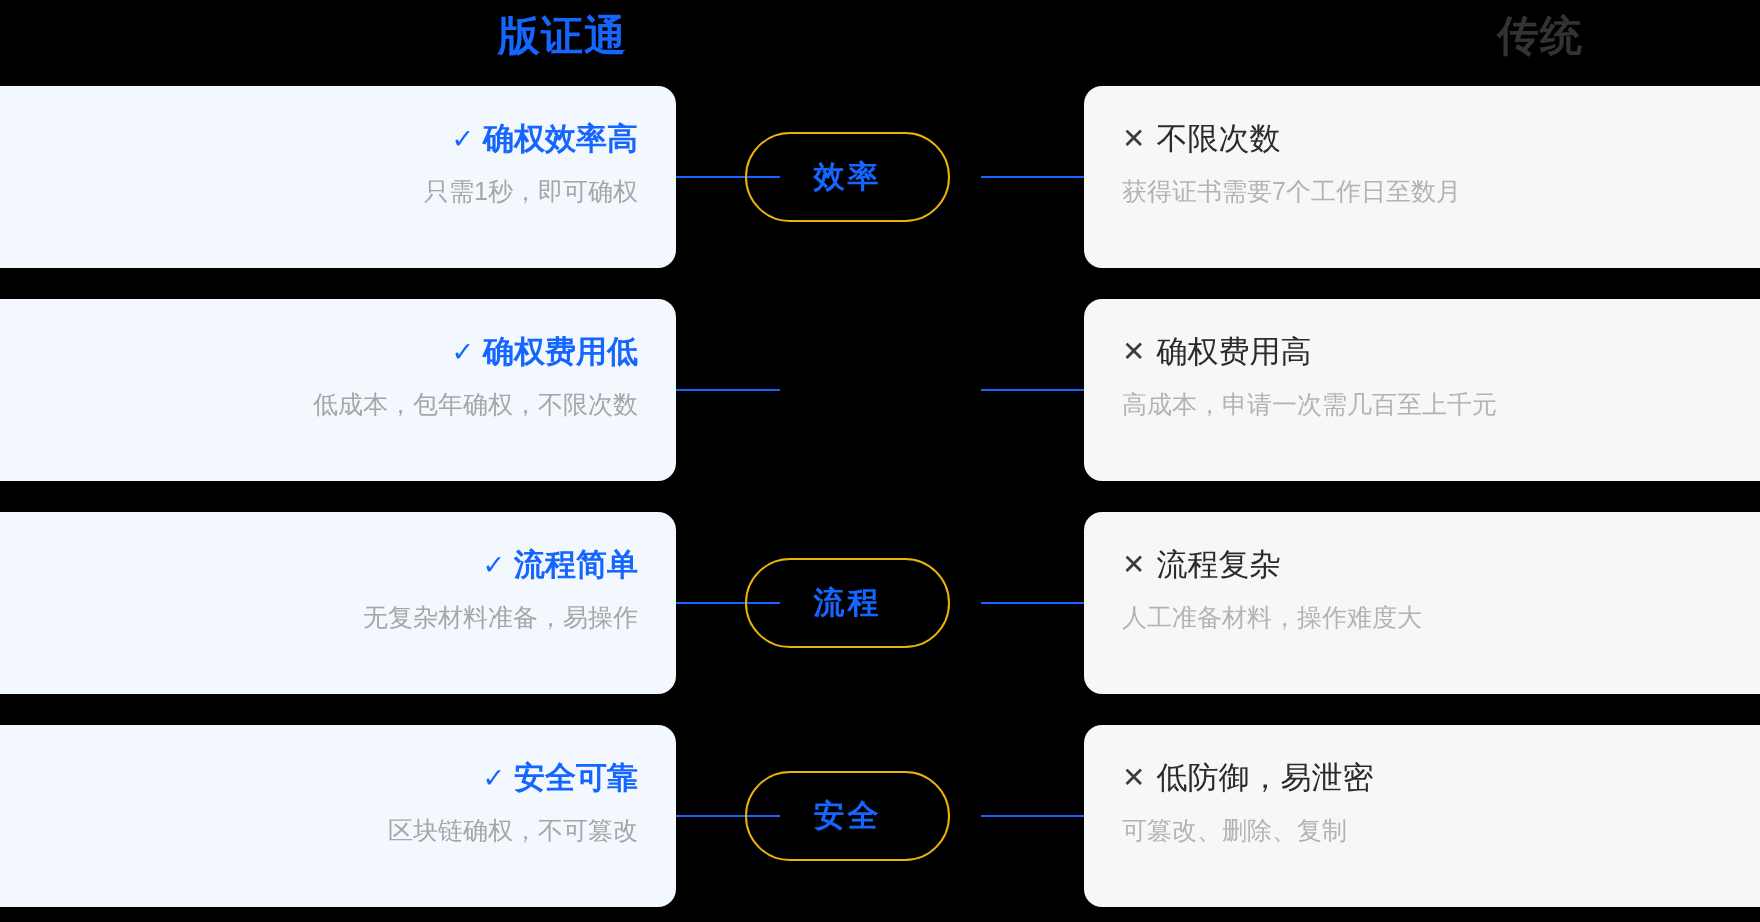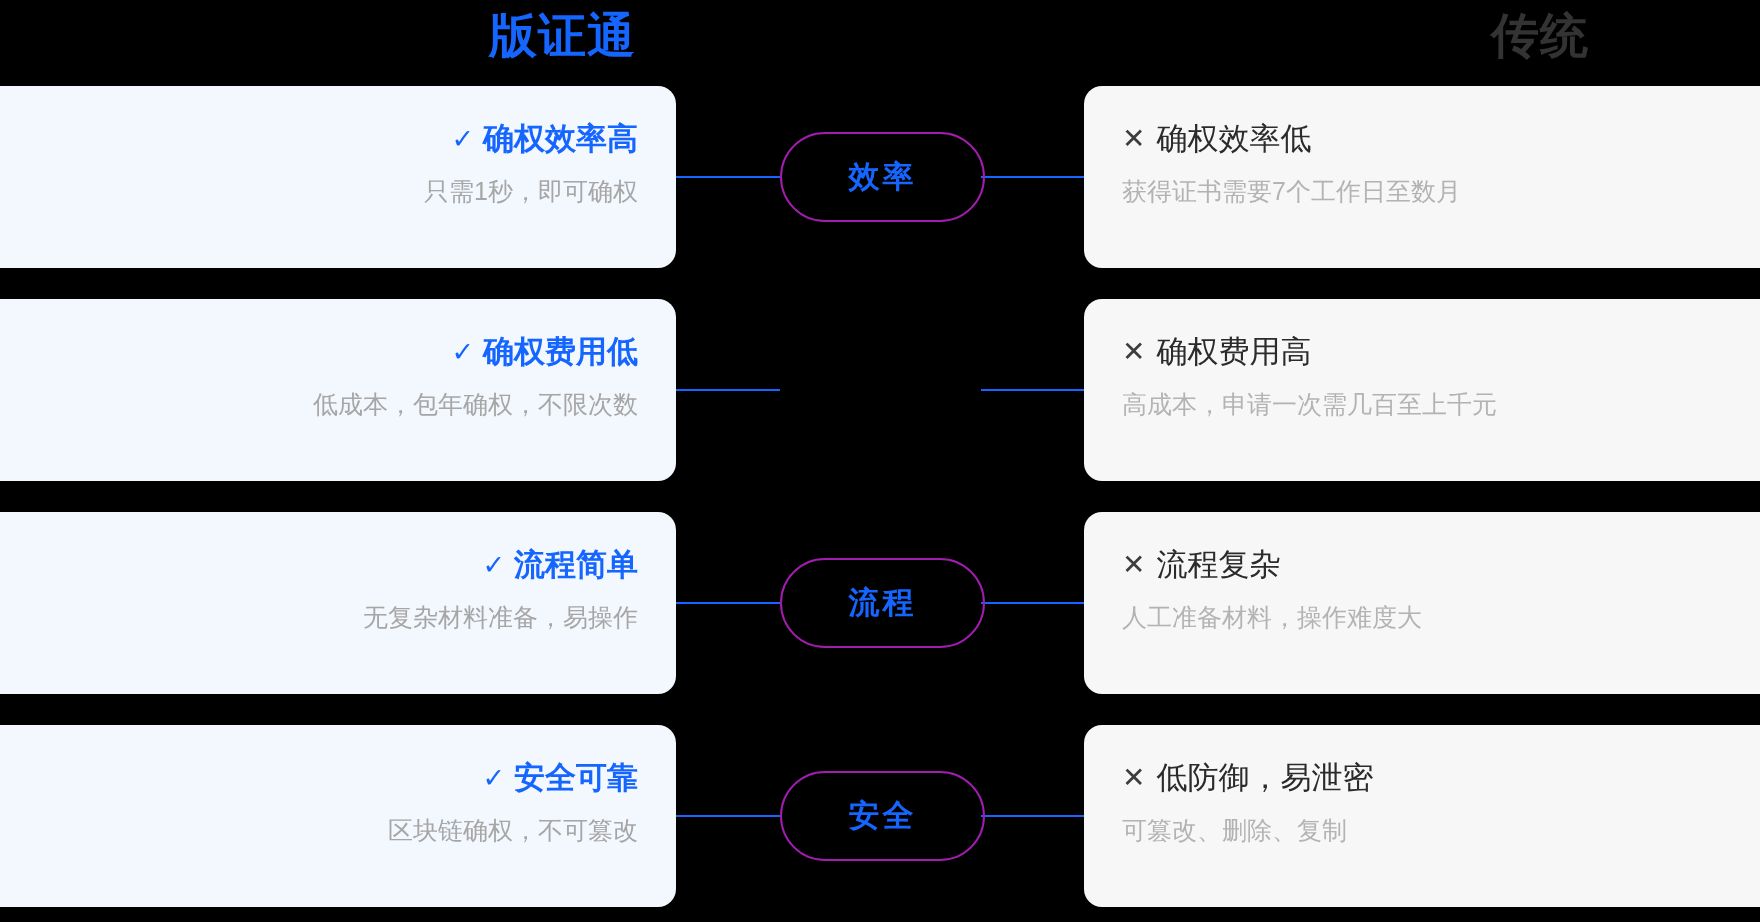--- a/index.html
+++ b/index.html
@@ -23,21 +23,21 @@
   .header-row {
     position: absolute;
     top: 0;
     left: 0;
     width: 1760px;
     height: 78px;
   }
   .header-title {
     position: absolute;
     top: 6px;
-    font-size: 48px;
+    font-size: 42px;
     font-weight: 700;
     letter-spacing: 1px;
     line-height: 60px;
     white-space: nowrap;
   }
   .header-title.left {
     left: 0;
     width: 1125px;
     text-align: center;
     color: #1565ff;
@@ -112,25 +112,25 @@
     font-weight: 700;
     line-height: 46px;
     vertical-align: top;
   }
   .mark.check { color: #1565ff; margin-right: 9px; font-size: 27px; }
   .mark.cross { color: #3d3d3d; margin-right: 11px; font-weight: 400; font-size: 28px; }
 
   
   .badge {
     position: absolute;
-    left: 780px;
+    left: 745px;
     top: 46px;
     width: 205px;
     height: 90px;
-    border: 2px solid #a21caf;
+    border: 2px solid #eab308;
     border-radius: 48px;
     background: transparent;
     display: flex;
     align-items: center;
     justify-content: center;
     text-align: right;
   }
   .badge-label {
     font-size: 31px;
     font-weight: 700;
@@ -170,21 +170,21 @@
       </div>
       <div class="card-sub">只需1秒，即可确权</div>
     </div>
 
     <div class="badge">
       <span class="badge-label">效率</span>
     </div>
 
     <div class="card con">
       <div class="card-title">
-        <span class="mark cross">✕</span><span>确权效率低</span>
+        <span class="mark cross">✕</span><span>不限次数</span>
       </div>
       <div class="card-sub">获得证书需要7个工作日至数月</div>
     </div>
   </div>
 
   <div class="row r1">
     <div class="connector cl"></div>
     <div class="connector cr"></div>
 
     <div class="card pro">

